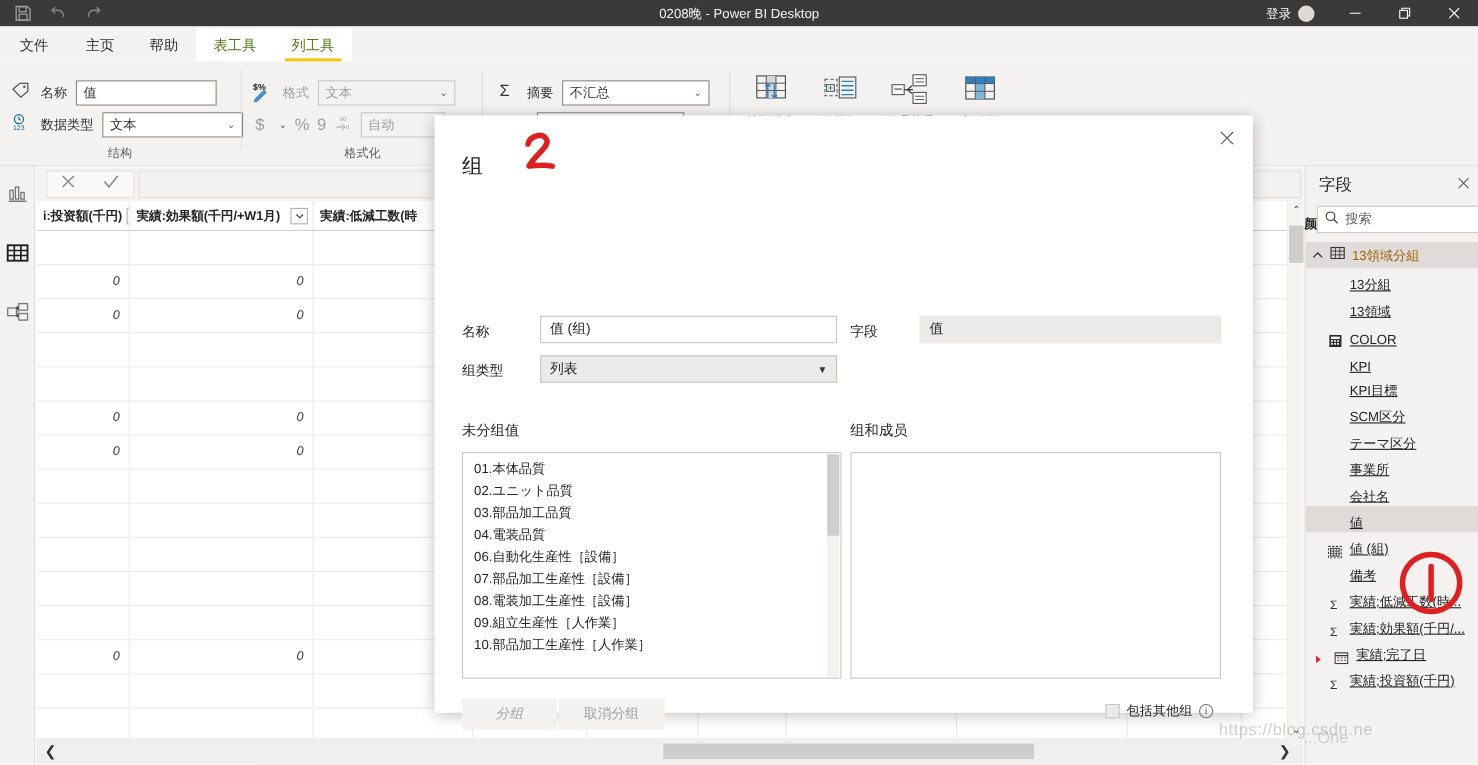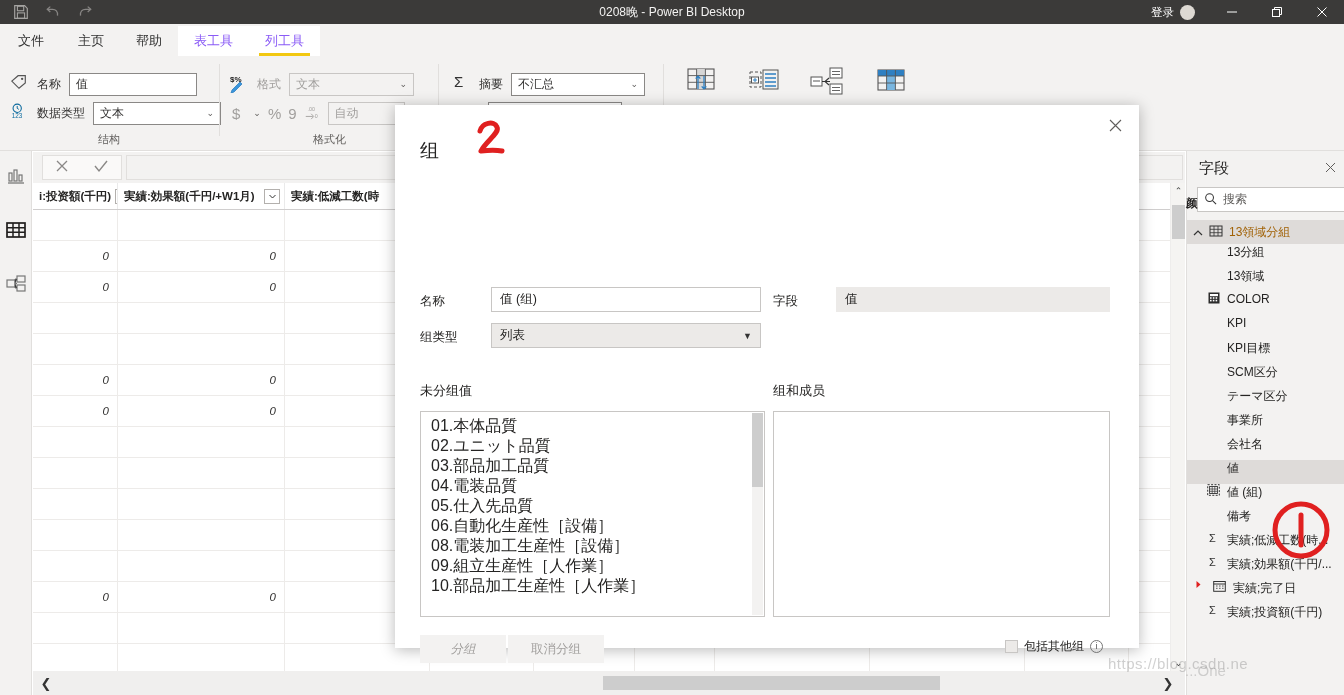--- a/index.html
+++ b/index.html
@@ -42,21 +42,21 @@
   .ribbon-tabs {
     position: absolute; left: 0; top: 24px; width: 1344px; height: 32px;
     background: #f3f2f1;
     display: flex; align-items: flex-end;
   }
   .rtab {
     font-size: 13px; color: #333; padding: 6px 16px 7px 16px;
     line-height: 17px; position: relative; white-space: nowrap;
   }
   .rtab.file { padding-left: 18px; padding-right: 18px; }
-  .rtab.ctx { color: #8b5cf6; background: #fff; }
+  .rtab.ctx { color: #4d7c0f; background: #fff; }
   .rtab.ctx.active::after {
     content: ""; position: absolute; left: 10px; right: 10px; bottom: 0;
     height: 3px; background: #f2c811;
   }
 
   
   .ribbon {
     position: absolute; left: 0; top: 56px; width: 1344px; height: 95px;
     background: #f3f2f1;
     border-bottom: 1px solid #e1dfdd;
@@ -184,22 +184,22 @@
     margin: 2px 0 0 10px; width: 150px; height: 25px; background: #fff;
     border: 1px solid #c8c6c4; display: flex; align-items: center; padding: 0 6px;
   }
   .fsearch-ph { font-size: 12px; color: #605e5c; margin-left: 6px; }
   .ftable {
     height: 24px; display: flex; align-items: center; gap: 6px;
     padding-left: 6px; background: #dedbd9; margin-top: 8px;
   }
   .ftable-name { font-size: 12px; color: #a16207; }
   .fitem {
-    height: 24px; display: flex; align-items: flex-start; gap: 6px; padding-left: 19px;
-    font-size: 12px; color: #252423; white-space: nowrap; overflow: hidden;
+    height: 24px; display: flex; align-items: flex-end; gap: 6px; padding-left: 19px;
+    font-size: 12px; color: #252423; white-space: nowrap; overflow: hidden; text-decoration: underline;
   }
   .fitem.sel { background: #dedbd9; }
   .fitem .gl { width: 15px; flex: none; display: flex; align-items: center; justify-content: center; }
 
   
   .dlg {
     position: absolute; left: 395px; top: 105px; width: 744px; height: 543px;
     background: #fff; box-shadow: 0 2px 14px rgba(0,0,0,.28);
   }
   .dlg-close {
@@ -219,21 +219,21 @@
     position: absolute; height: 25px; border: 1px solid #c8c6c4; background: #eceae8;
     font-size: 12.5px; color: #252423; padding: 0 8px;
     display: flex; align-items: center; justify-content: space-between;
   }
   .dsec { position: absolute; font-size: 13px; color: #252423; }
   .dlist {
     position: absolute; border: 1px solid #c8c6c4; background: #fff; overflow: hidden;
   }
   .dlist-inner { padding: 4px 0 0 0; }
   .dli {
-    height: 20px; line-height: 20px; font-size: 16px; color: #252423;
+    height: 20px; line-height: 20px; font-size: 12px; color: #252423;
     padding-left: 10px; white-space: nowrap;
   }
   .dl-scroll {
     position: absolute; right: 1px; top: 1px; width: 11px; bottom: 1px; background: #f3f2f1;
   }
   .dl-thumb { position: absolute; left: 0; top: 0; width: 11px; height: 74px; background: #cdcdcd; }
   .dbtn {
     position: absolute; height: 28px; min-width: 86px;
     display: flex; align-items: center; justify-content: center;
     font-size: 12.5px; background: #f3f2f1; color: #a19f9d; border: 1px solid #f3f2f1;
@@ -903,22 +903,22 @@
       <span style="font-size:9px; color:#333;">▼</span>
     </div>
 
     <div class="dsec" style="left:25px; top:277px;">未分组值</div>
     <div class="dlist" style="left:25px; top:306px; width:345px; height:206px;">
       <div class="dlist-inner" id="ungrouped-list">
           <div class="dli">01.本体品質</div>
           <div class="dli">02.ユニット品質</div>
           <div class="dli">03.部品加工品質</div>
           <div class="dli">04.電装品質</div>
-          <div class="dli">05.仕入先品質</div>
           <div class="dli">06.自動化生産性［設備］</div>
+          <div class="dli">07.部品加工生産性［設備］</div>
           <div class="dli">08.電装加工生産性［設備］</div>
           <div class="dli">09.組立生産性［人作業］</div>
           <div class="dli">10.部品加工生産性［人作業］</div>
         </div>
       <div class="dl-scroll">
         <div class="dl-thumb"></div>
       </div>
     </div>
 
     <div class="dsec" style="left:378px; top:277px;">组和成员</div>

